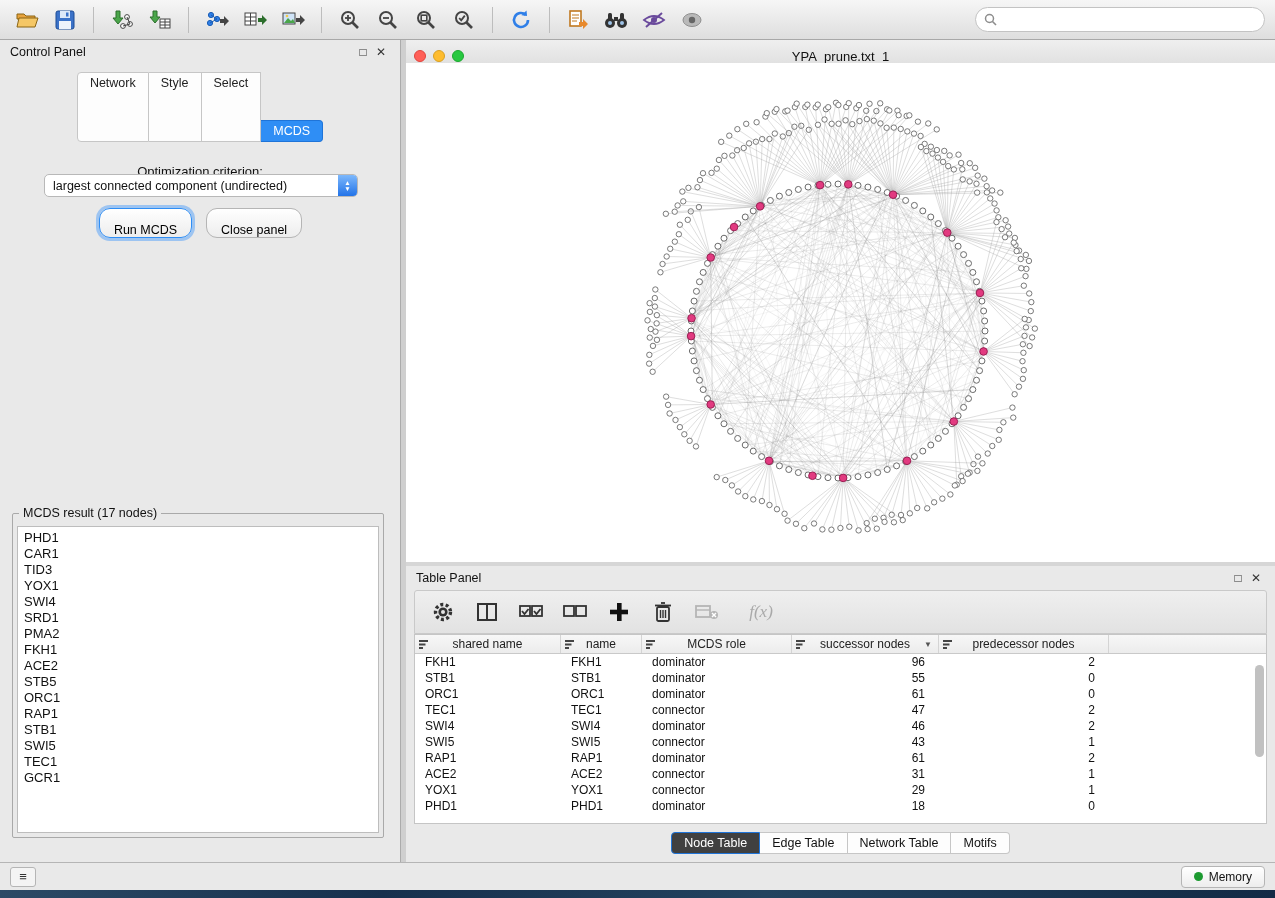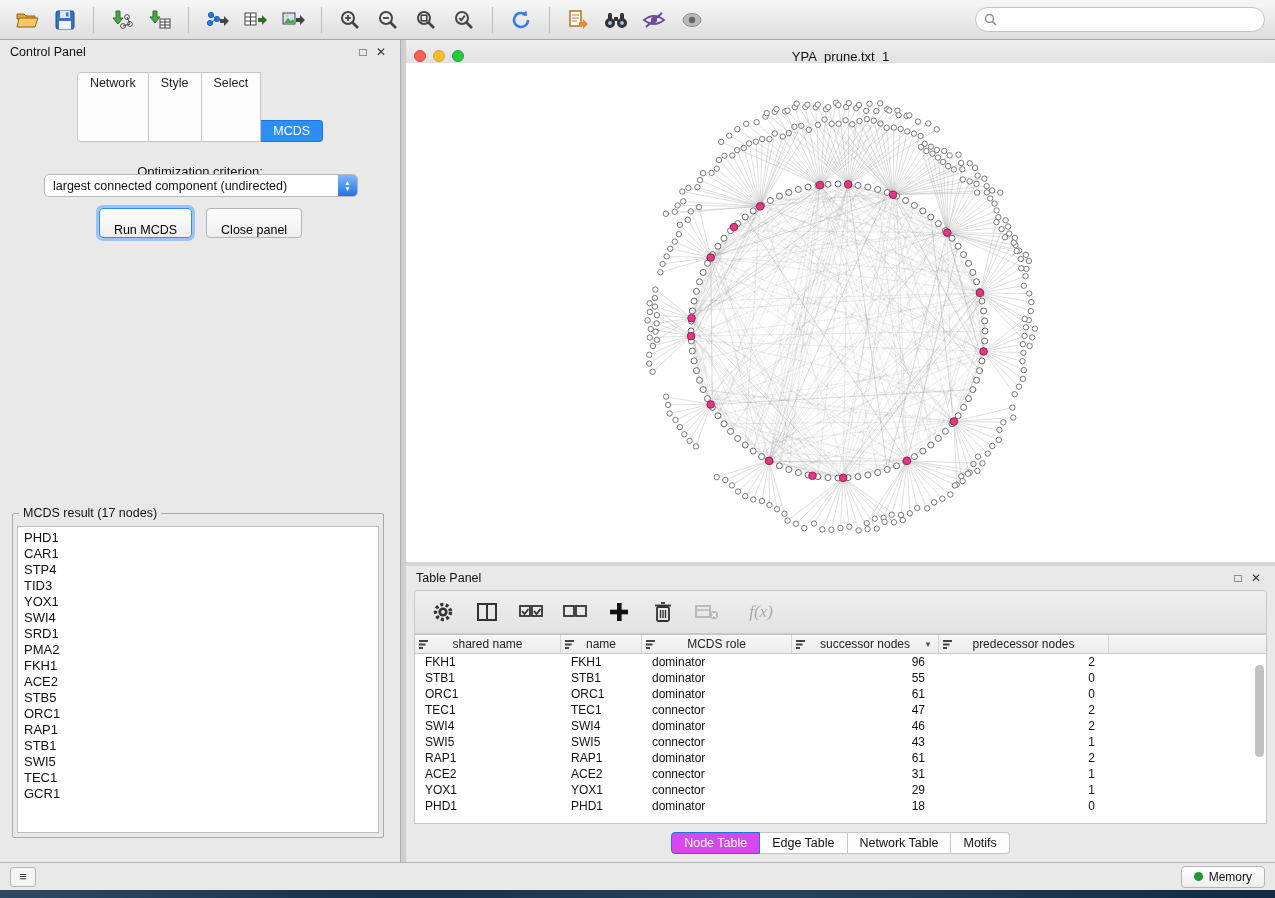--- a/index.html
+++ b/index.html
@@ -34,21 +34,21 @@
   .ctab.active { background:#2f8ef5; border-color:#1f74d8; color:#fff;margin-top:48px; }
   .opt-label { text-align:center; margin-top:22px; font-size:13px; }
   .dropdown { position:absolute; left:44px; top:134px; width:314px; height:23px; background:#fff;
     border:1px solid #b8b8b8; border-radius:5px; display:flex; align-items:center; font-size:12.5px; }
   .dropdown .ddtext { flex:1; padding:0 8px; white-space:nowrap; overflow:hidden; }
   .dd-cap { width:19px; height:21px; border-radius:0 4px 4px 0;
     background:linear-gradient(#7db8fc,#2273e8); display:flex; flex-direction:column;
     align-items:center; justify-content:center; color:#fff; font-size:6.5px; line-height:6px; }
   .cp-buttons { position:absolute; left:0; top:168px; width:401px; display:flex; justify-content:center; gap:14px; }
   .macbtn { height:22px; padding:14px 14px; font-size:12.5px; background:linear-gradient(#ffffff,#ededed);
-    border:1px solid #b5b5b5; border-radius:4px; font-family:"Liberation Sans",sans-serif; cursor:default; }
+    border:1px solid #b5b5b5; border-radius:11px; font-family:"Liberation Sans",sans-serif; cursor:default; }
   .macbtn.focused { border-color:#2f8ef5; box-shadow:0 0 0 3px rgba(64,150,250,0.45); }
   .mcds-fieldset { position:absolute; left:12px; top:466px; width:372px; bottom:24px;
     border:1px solid #a9a9a9; border-radius:2px; padding:6px 4px 4px 4px; }
   .mcds-fieldset legend { font-size:12.5px; padding:0 4px; margin-left:2px; }
   .mcds-list { width:100%; height:100%; background:#fff; border:1px solid #bdbdbd; overflow:hidden;
     padding:3px 0 0 6px; }
   .mcds-item { font-size:13px; line-height:16px; }
 
   
   .vsplitter { position:absolute; left:401px; top:40px; width:5px; bottom:36px; background:#cfcfcf; }
@@ -83,21 +83,21 @@
   .td.l { padding-left:10px; text-align:left; }
   .td.r { padding-right:14px; text-align:right; }
   .c0 { width:146px; } .c1 { width:81px; } .c2 { width:150px; } .c3 { width:147px; } .c4 { width:170px; }
   .cf { flex:1; border-right:none; }
   .vscroll { position:absolute; right:2px; top:22px; bottom:4px; width:11px; }
   .vthumb { position:absolute; top:8px; right:0; width:9px; height:92px; background:#c1c1c1; border-radius:5px; }
   .tp-tabs { position:absolute; left:0; right:0; bottom:8px; display:flex; justify-content:center; gap:0; }
   .tptab { padding:3px 12px; font-size:12.5px; background:#fdfdfd; border:1px solid #c6c6c6; border-left:none; cursor:default; }
   .tptab:first-child { border-left:1px solid #c6c6c6; border-radius:4px 0 0 4px; }
   .tptab:last-child { border-radius:0 4px 4px 0; }
-  .tptab.active { background:#d946ef; border-color:#1f74d8; color:#fff; }
+  .tptab.active { background:#404040; border-color:#1f74d8; color:#fff; }
 
   
   .statusbar { position:absolute; left:0; bottom:8px; width:1275px; height:28px; background:#e9e9e9;
     border-top:1px solid #b5b5b5; display:flex; align-items:center; padding:0 10px; }
   .listbtn { width:26px; height:20px; border:1px solid #b5b5b5; border-radius:3px; background:#f4f4f4;
     display:flex; align-items:center; justify-content:center; font-size:13px; color:#333; }
   .sbspacer { flex:1; }
   .membtn { height:22px; padding:0 12px; border:1px solid #b5b5b5; border-radius:4px;
     background:linear-gradient(#ffffff,#ededed); display:flex; align-items:center; gap:6px; font-size:12px; }
   .memdot { width:9px; height:9px; border-radius:50%; background:#1c9a30; }
@@ -276,21 +276,20 @@
     </div>
     <div class="cp-buttons">
       <button class="macbtn focused">Run MCDS</button>
       <button class="macbtn">Close panel</button>
     </div>
     <fieldset class="mcds-fieldset">
       <legend>MCDS result (17 nodes)</legend>
       <div class="mcds-list">
           <div class="mcds-item">PHD1</div>
           <div class="mcds-item">CAR1</div>
-          <div class="mcds-item">STP4</div>
           <div class="mcds-item">TID3</div>
           <div class="mcds-item">YOX1</div>
           <div class="mcds-item">SWI4</div>
           <div class="mcds-item">SRD1</div>
           <div class="mcds-item">PMA2</div>
           <div class="mcds-item">FKH1</div>
           <div class="mcds-item">ACE2</div>
           <div class="mcds-item">STB5</div>
           <div class="mcds-item">ORC1</div>
           <div class="mcds-item">RAP1</div>

